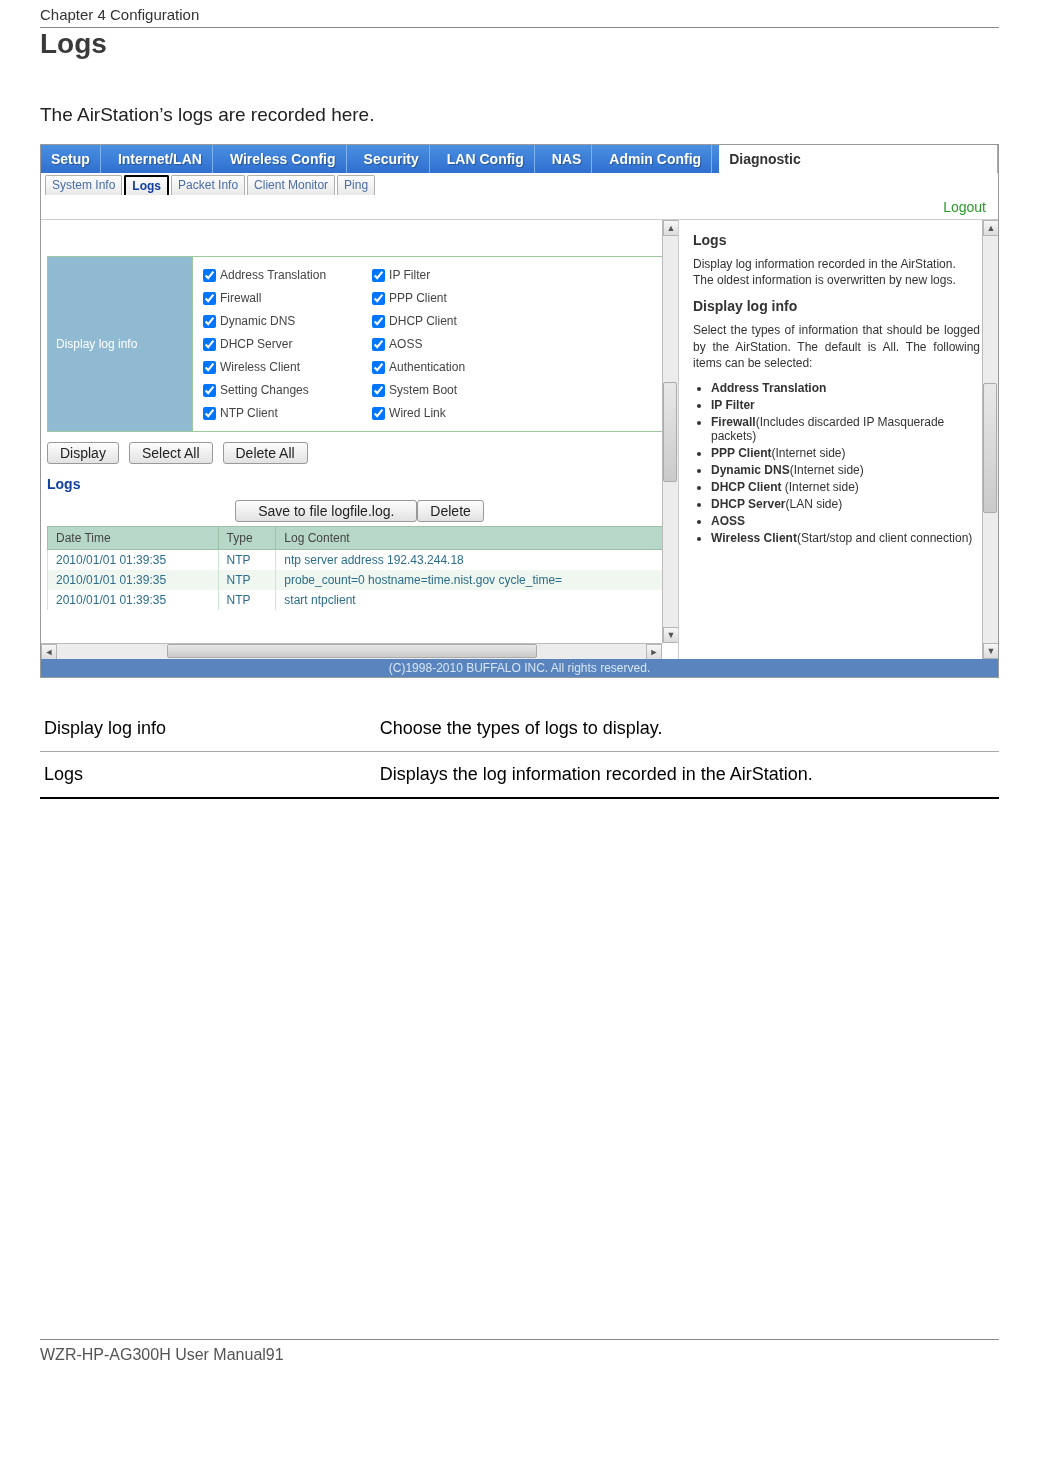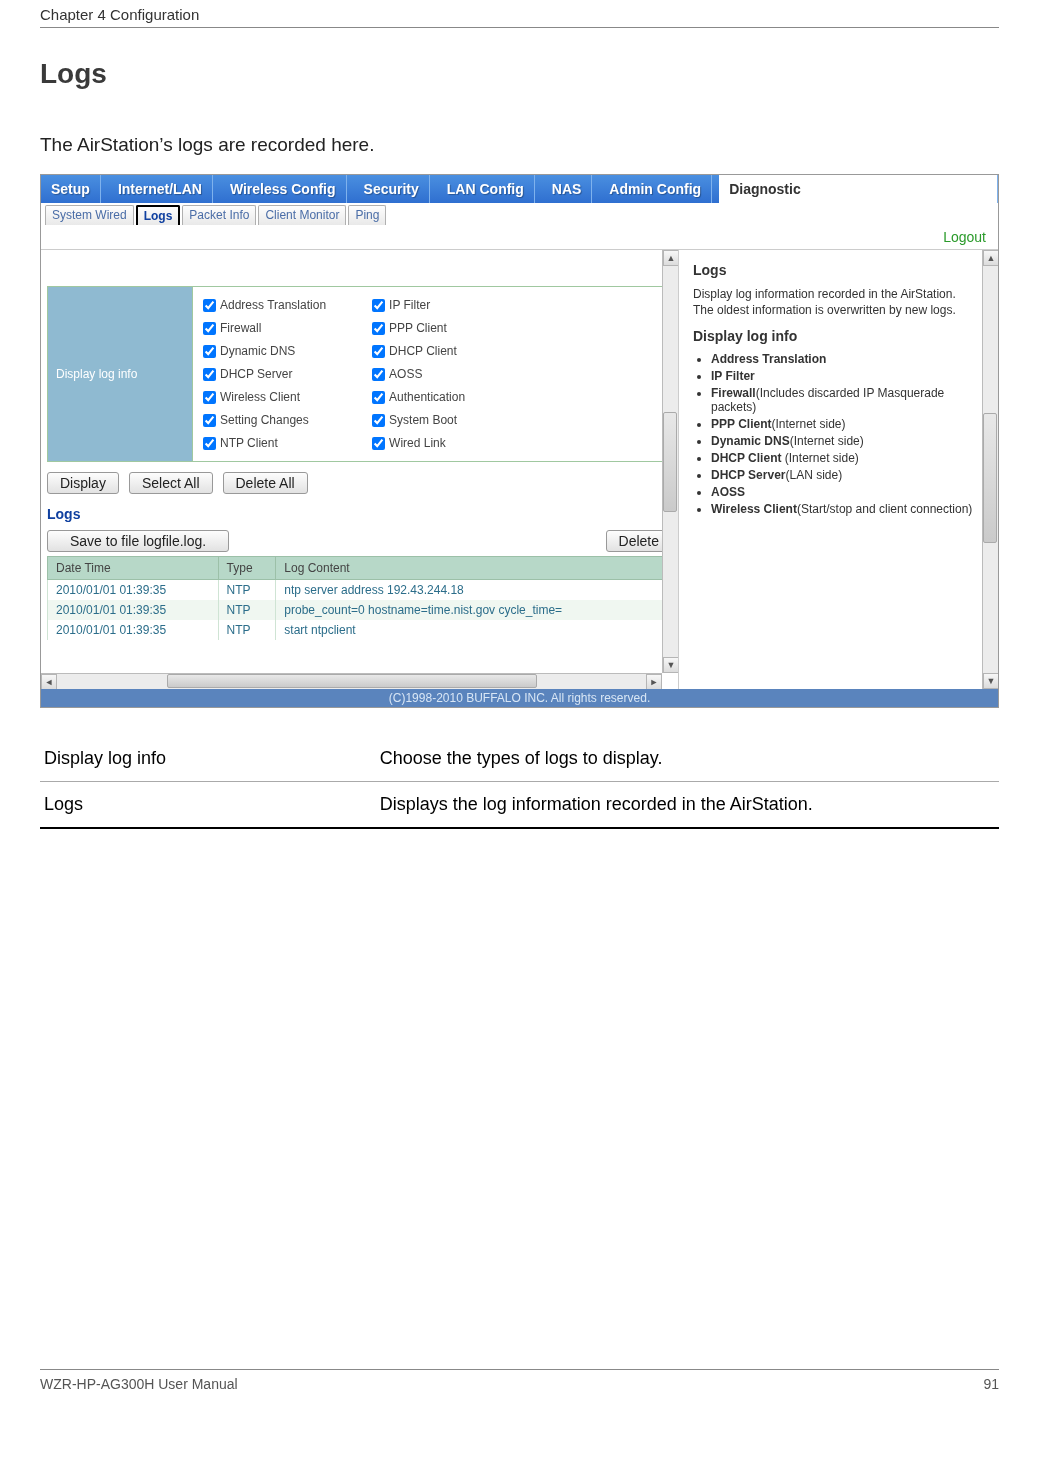--- a/index.html
+++ b/index.html
@@ -10,21 +10,20 @@
     padding: 0 40px 40px 40px;
     color: #000;
   }
   .page-header {
     display: flex;
     justify-content: space-between;
     font-size: 15px;
     color: #333;
     padding: 6px 0 4px 0;
     border-bottom: 1px solid #888;
-    margin-bottom: 30px;
   }
   .section-title {
     font-size: 28px;
     font-weight: bold;
     color: #3a3a3a;
     margin-bottom: 12px;
   }
   .section-desc {
     font-size: 19px;
     color: #222;
@@ -170,21 +169,21 @@
     color:#222;
   }
   .logs-header {
     color: #1040a0;
     font-size: 14px;
     font-weight: bold;
     margin-bottom:8px;
   }
   .logs-bar {
     display:flex;
-    justify-content:space-between;
+    justify-content:center;
     align-items:center;
     margin-bottom:4px;
   }
   .logs-bar .btn.wide { padding:2px 22px; }
   .log-table {
     width:100%;
     border-collapse:collapse;
     font-size:12px;
     color:#2b6d8a;
   }
@@ -243,26 +242,25 @@
   }
   .param-table td {
     padding:12px 4px;
     border-bottom:1px solid #aaa;
     vertical-align:top;
   }
   .param-table tr.lastrow td { border-bottom:2px solid #000; }
   .param-table td.col1 { width:35%; }
   .page-footer {
     display:flex;
-    justify-content:space-between;
     align-items:flex-end;
     margin-top:540px;
     border-top:1px solid #888;
     padding-top:6px;
-    font-size:14px;
+    font-size:16px;
     color:#555;
   }
 </style>
 </head>
 <body>
 
 <div class="page-header">
   <span>Chapter 4  Configuration</span>
 </div>
 
@@ -276,21 +274,21 @@
     <div class="tab">Internet/LAN</div>
     <div class="tab">Wireless Config</div>
     <div class="tab">Security</div>
     <div class="tab">LAN Config</div>
     <div class="tab">NAS</div>
     <div class="tab">Admin Config</div>
     <div class="tab last">Diagnostic</div>
   </div>
 
   <div class="sub-tabs">
-    <div class="stab">System Wired</div>
+    <div class="stab">System Info</div>
     <div class="stab active">Logs</div>
     <div class="stab">Packet Info</div>
     <div class="stab">Client Monitor</div>
     <div class="stab">Ping</div>
   </div>
 
   <div class="logout">Logout</div>
 
   <div class="screen-body">
     <div class="left-panel">
@@ -410,20 +408,21 @@
         <div class="scroll-up-arrow">◄</div>
         <div class="scroll-horiz-thumb"></div>
         <div class="scroll-up-arrow">►</div>
       </div>
     </div>
 
     <div class="right-help">
       <h3>Logs</h3>
       <p><span>Display log information recorded in the AirStation.</span><br><span>The oldest information is overwritten by new logs.</span></p>
       <h3>Display log info</h3>
+      <p>Select the types of information that should be logged by the AirStation. The default is All. The following items can be selected:</p>
       <ul>
         <li><b>Address Translation</b><span></span></li>
         <li><b>IP Filter</b><span></span></li>
         <li><b>Firewall</b><span>(Includes discarded IP Masquerade packets)</span></li>
         <li><b>PPP Client</b><span>(Internet side)</span></li>
         <li><b>Dynamic DNS</b><span>(Internet side)</span></li>
         <li><b>DHCP Client</b><span> (Internet side)</span></li>
         <li><b>DHCP Server</b><span>(LAN side)</span></li>
         <li><b>AOSS</b><span></span></li>
         <li><b>Wireless Client</b><span>(Start/stop and client connection)</span></li>

